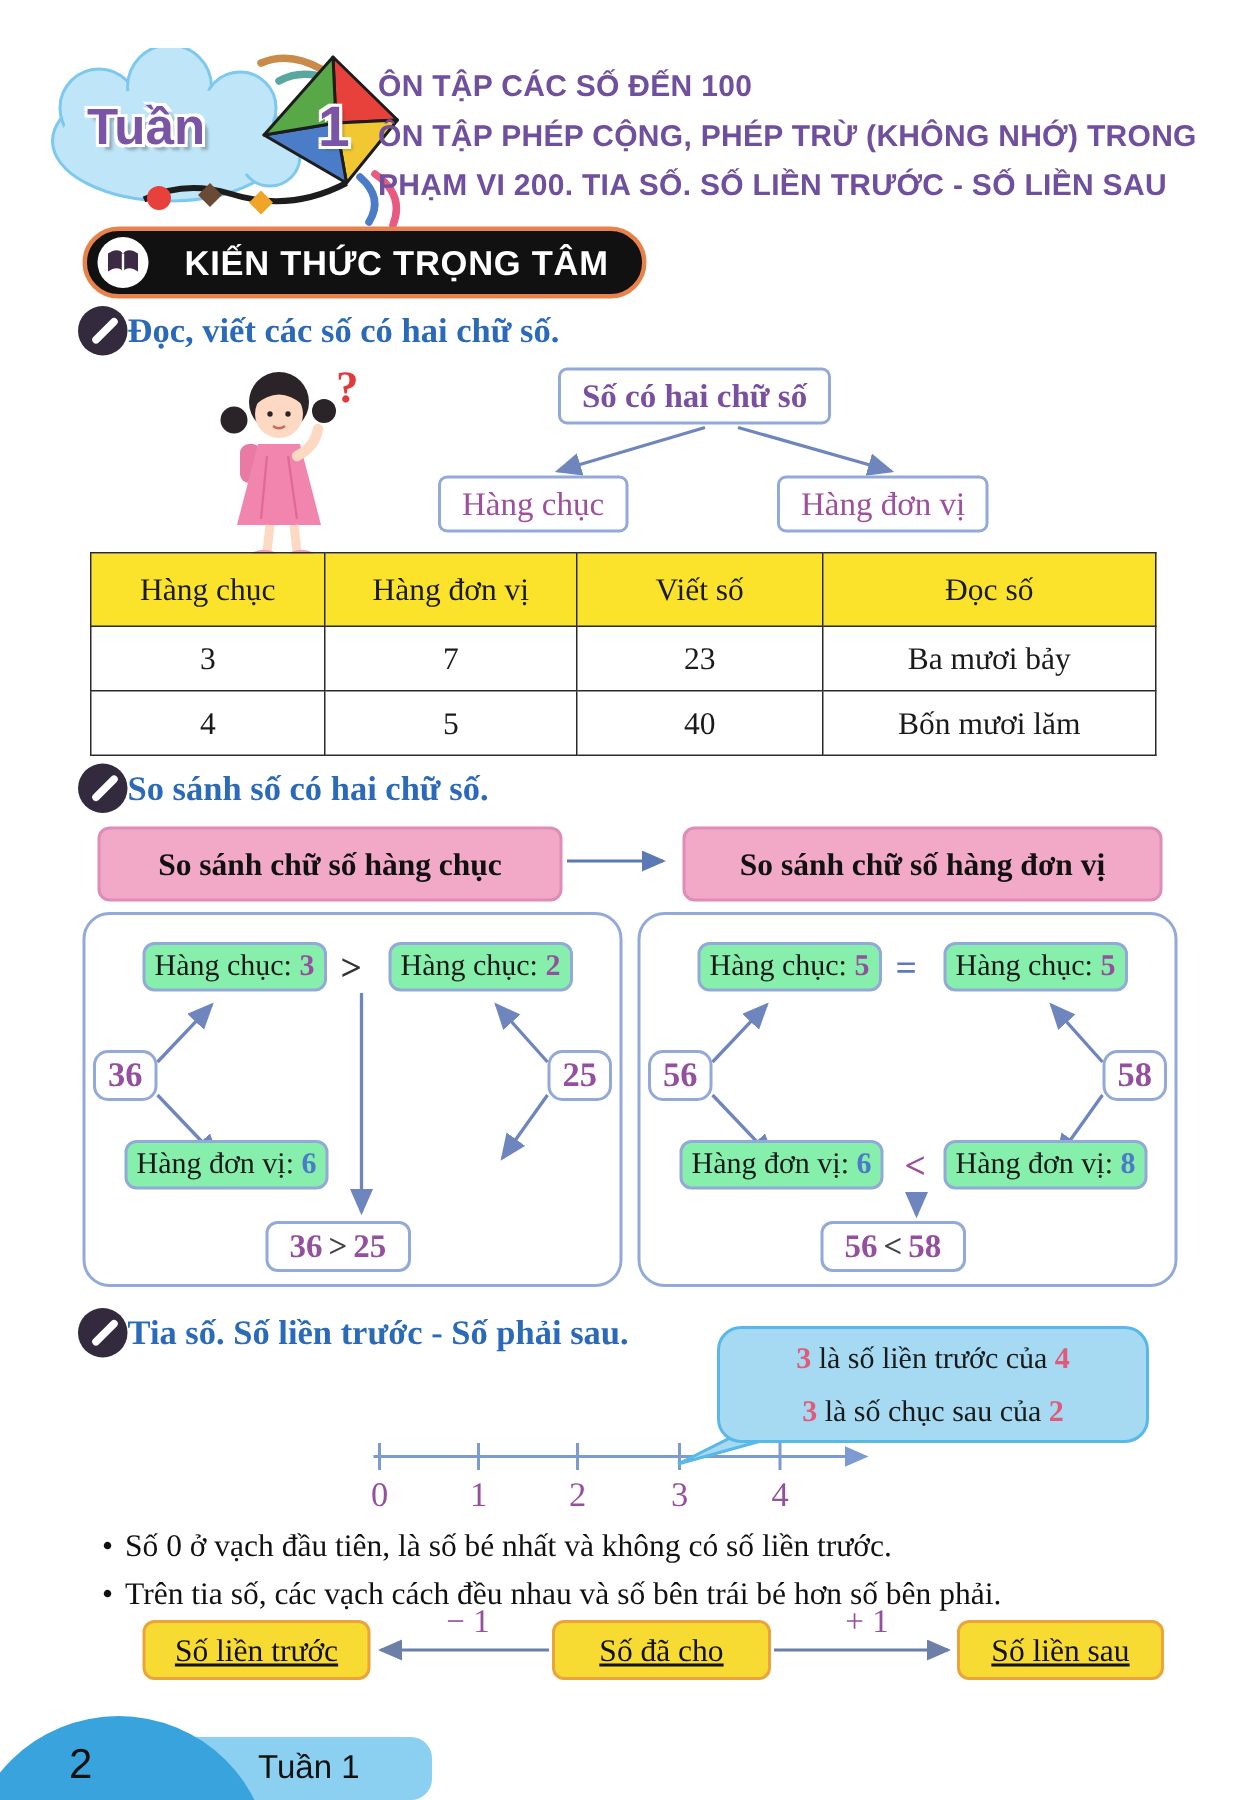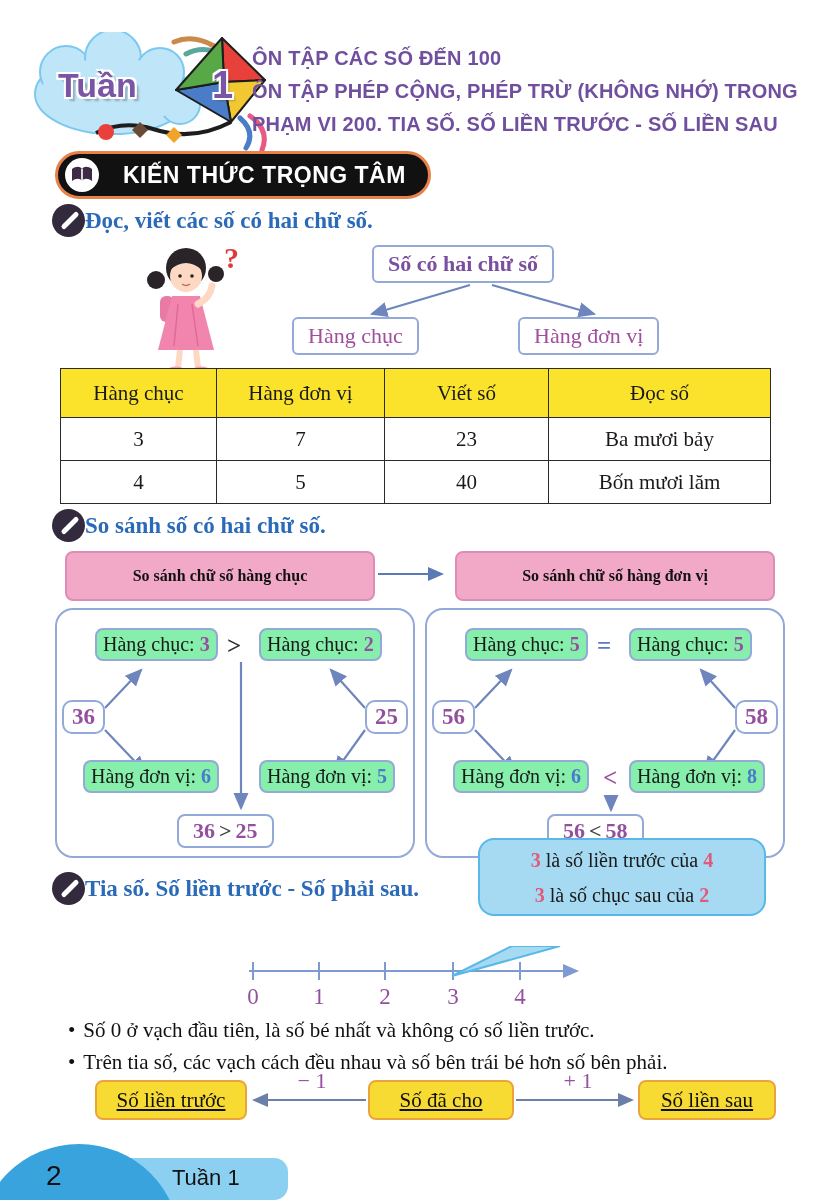--- a/index.html
+++ b/index.html
@@ -38,38 +38,38 @@
   .tbox.child{color:#a04f9e;}
 
   
   table.kt{position:absolute;left:60px;top:356px;width:710px;border-collapse:collapse;table-layout:fixed;}
   table.kt th,table.kt td{border:1.6px solid #2a2a2a;text-align:center;font-weight:normal;font-size:21px;}
   table.kt th{background:#fbe32b;height:46px;}
   table.kt td{height:40px;background:#ffffff;}
 
   
   .pinkbox{position:absolute;background:#f2a9c7;border:2px solid #e08cb8;border-radius:8px;
-    font-weight:bold;font-size:16px;text-align:center;color:#111;display:flex;align-items:center;justify-content:center;}
+    font-weight:bold;font-size:21px;text-align:center;color:#111;display:flex;align-items:center;justify-content:center;}
 
   
   .panel{position:absolute;width:360px;height:250px;border:2.5px solid #92a9d9;border-radius:18px;
     background:#ffffff;box-sizing:border-box;}
   .cb{position:absolute;background:#86efac;border:2px solid #92a9d9;border-radius:8px;
     padding:3px 6px;font-size:20px;white-space:nowrap;}
   .cb .pnum{font-weight:bold;color:#94509e;}
   .cb .bnum{font-weight:bold;color:#4a7ac8;}
   .nbadge{position:absolute;background:#fff;border:2px solid #92a9d9;border-radius:10px;
     padding:2px 8px;font-size:23px;font-weight:bold;color:#94509e;}
   .op{position:absolute;font-size:25px;font-weight:bold;}
   .result{position:absolute;background:#fff;border:2px solid #92a9d9;border-radius:8px;
     padding:2px 14px;font-size:22px;font-weight:bold;white-space:nowrap;}
   .result .n{color:#94509e;} .result .o{color:#444;padding:0 4px;}
 
   
-  .bubble{position:absolute;left:478px;top:826px;width:288px;height:78px;background:#a5daf2;
+  .bubble{position:absolute;left:478px;top:872px;width:288px;height:78px;background:#a5daf2;
     border:2.5px solid #58b8e8;border-radius:16px;text-align:center;font-size:20px;line-height:35px;
     padding-top:3px;box-sizing:border-box;z-index:2;}
   .bubble .pn{color:#e05a7a;font-weight:bold;}
 
   
   .nl-num{position:absolute;font-size:23px;color:#94509e;width:30px;text-align:center;}
 
   
   .bullet-line{position:absolute;left:68px;width:740px;font-size:21px;color:#111;}
   .bullet-line .dot{padding-right:8px;}
@@ -236,21 +236,20 @@
       <line x1="308" y1="98" x2="274" y2="60" stroke="#6e86bd" stroke-width="2.2" marker-end="url(#mp1)"></line>
       <line x1="308" y1="120" x2="278" y2="162" stroke="#6e86bd" stroke-width="2.2" marker-end="url(#mp1)"></line>
       <line x1="184" y1="52" x2="184" y2="198" stroke="#6e86bd" stroke-width="2.2" marker-end="url(#mp1)"></line>
     </svg>
     <div class="cb" style="left:38px;top:18px"><span>Hàng chục:</span> <span class="pnum">3</span></div>
     <div class="op" style="left:170px;top:22px;color:#333">&gt;</div>
     <div class="cb" style="left:202px;top:18px"><span>Hàng chục:</span> <span class="pnum">2</span></div>
     <div class="nbadge" style="left:5px;top:90px">36</div>
     <div class="nbadge" style="right:5px;top:90px">25</div>
     <div class="cb" style="left:26px;top:150px"><span>Hàng đơn vị:</span> <span class="bnum">6</span></div>
-    <div class="cb" style="left:202px;top:150px"><span>Hàng đơn vị:</span> <span class="bnum">5</span></div>
     <div class="result" style="left:120px;top:204px"><span class="n">36</span><span class="o">&gt;</span><span class="n">25</span></div>
   </div>
 
   <div class="panel" style="left:425px;top:596px">
     <svg class="abs" style="left:0;top:0" width="355" height="245">
       <defs>
         <marker id="mp2" markerWidth="9" markerHeight="9" refX="7" refY="3.5" orient="auto">
           <path d="M0,0 L8,3.5 L0,7 Z" fill="#6e86bd"></path>
         </marker>
       </defs>

